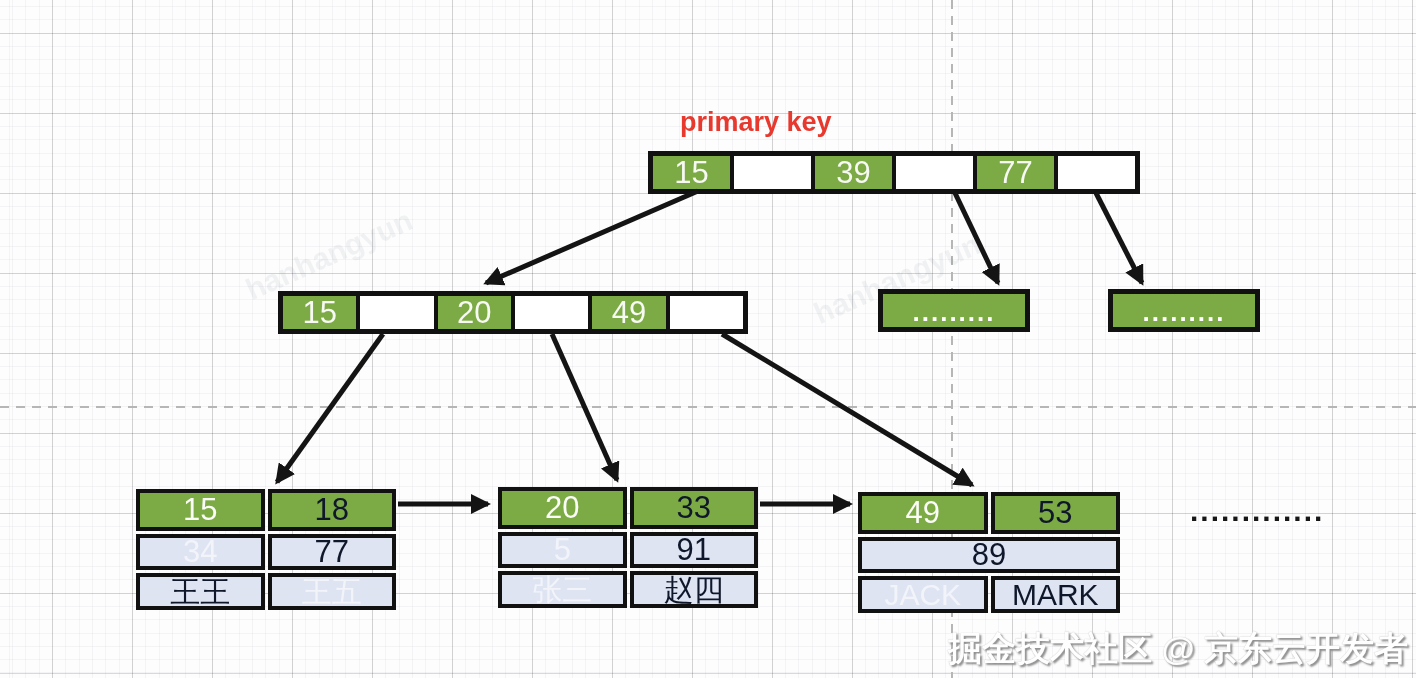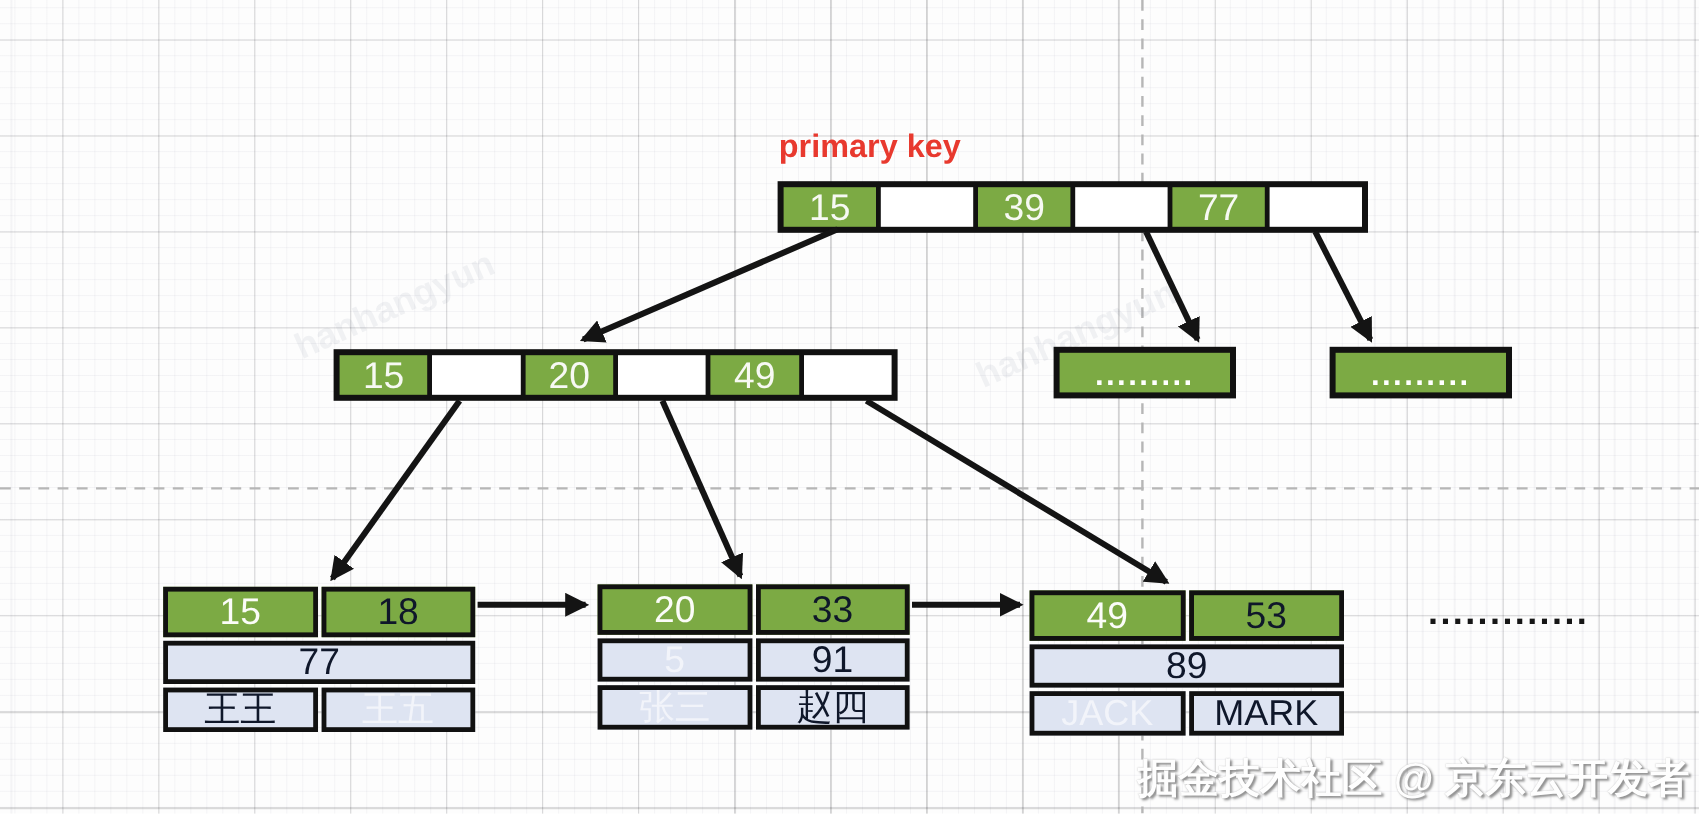--- a/index.html
+++ b/index.html
@@ -12,21 +12,21 @@
       repeating-linear-gradient(to bottom, rgba(0,0,0,0.14) 0 1px, transparent 1px 80px),
       repeating-linear-gradient(to right, rgba(40,40,80,0.045) 0 1px, transparent 1px 13.33px),
       repeating-linear-gradient(to bottom, rgba(40,40,80,0.045) 0 1px, transparent 1px 13.33px);
     background-position:52px 0, 0 33px, 12px 0, 0 6px;
   }
   .layer{position:absolute;left:0;top:0;pointer-events:none;}
   .wm{
     position:absolute;font-size:30px;font-weight:bold;color:rgba(75,80,120,0.07);
     transform:rotate(-24deg);white-space:nowrap;
   }
-  .pk-label{position:absolute;left:649px;top:107px;font-size:27px;font-weight:bold;color:#e8392e;}
+  .pk-label{position:absolute;left:680px;top:107px;font-size:27px;font-weight:bold;color:#e8392e;}
   .node{
     position:absolute;display:flex;gap:4px;background:#111;padding:5px;box-sizing:border-box;
   }
   .node .cell{
     flex:1;background:#fff;color:#f7f9f3;font-size:31px;line-height:33px;
     text-align:center;overflow:hidden;
   }
   .node .cell.green{background:#7caa44;}
   .obox{
     position:absolute;background:#111;padding:5px;box-sizing:border-box;
@@ -94,20 +94,21 @@
   <div class="obox" style="left:1108px;top:289px;width:152px;height:43px;">
     <div class="fill">.........</div>
   </div>
 
   <div class="leaf" style="left:136px;top:489px;">
     <div class="row head">
       <div class="lcell pale">15</div>
       <div class="lcell">18</div>
     </div>
     <div class="row mid">
+      <div class="lcell pale">34</div>
       <div class="lcell">77</div>
     </div>
     <div class="row last">
       <div class="lcell">王王</div>
       <div class="lcell pale">王五</div>
     </div>
   </div>
 
   <div class="leaf" style="left:498px;top:487px;">
     <div class="row head">

